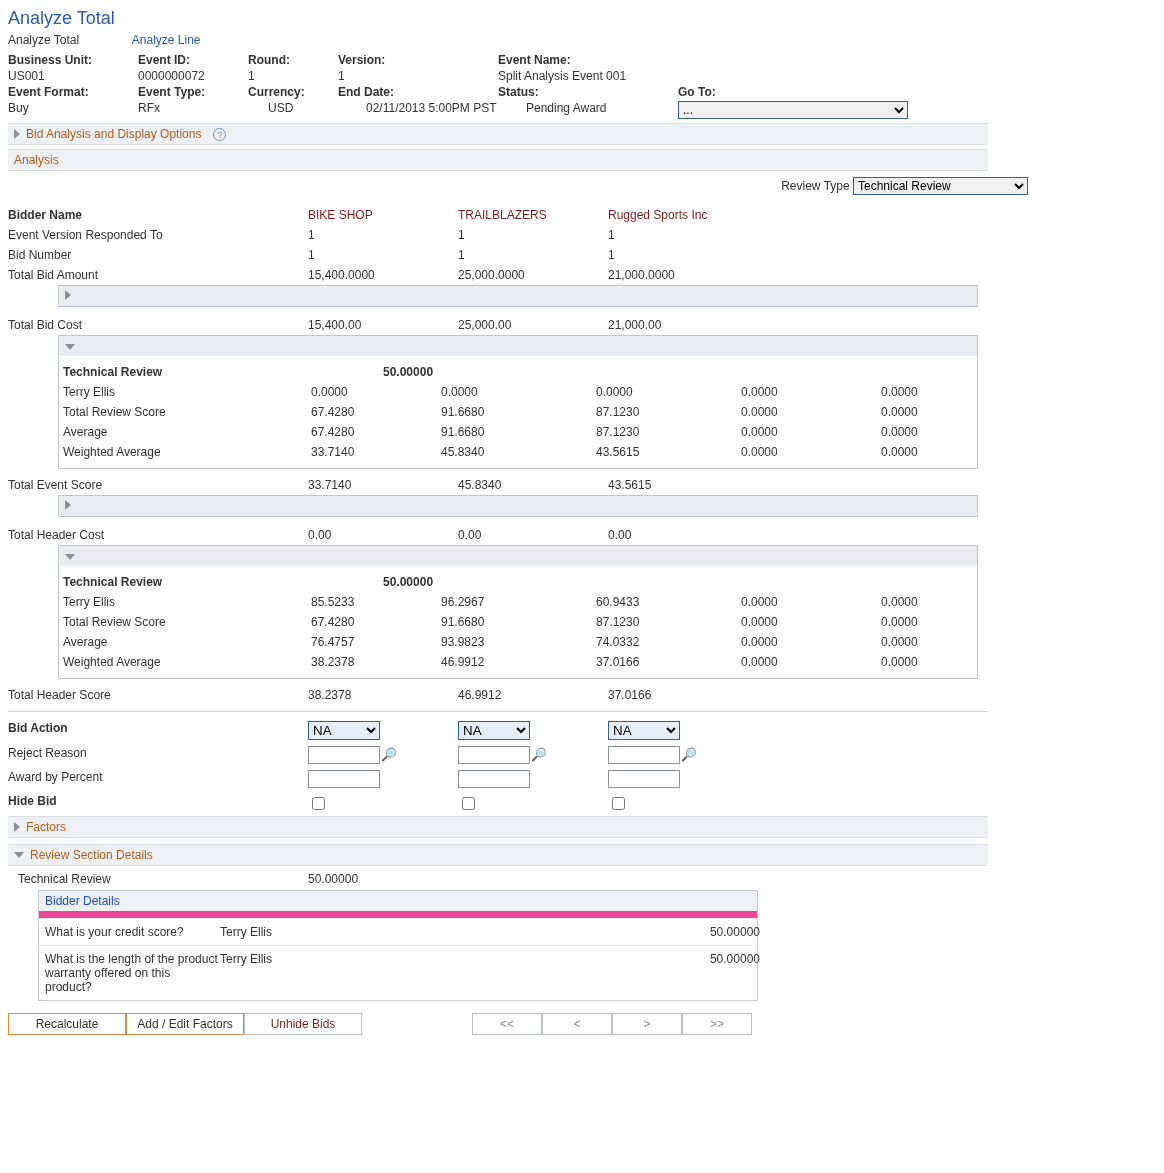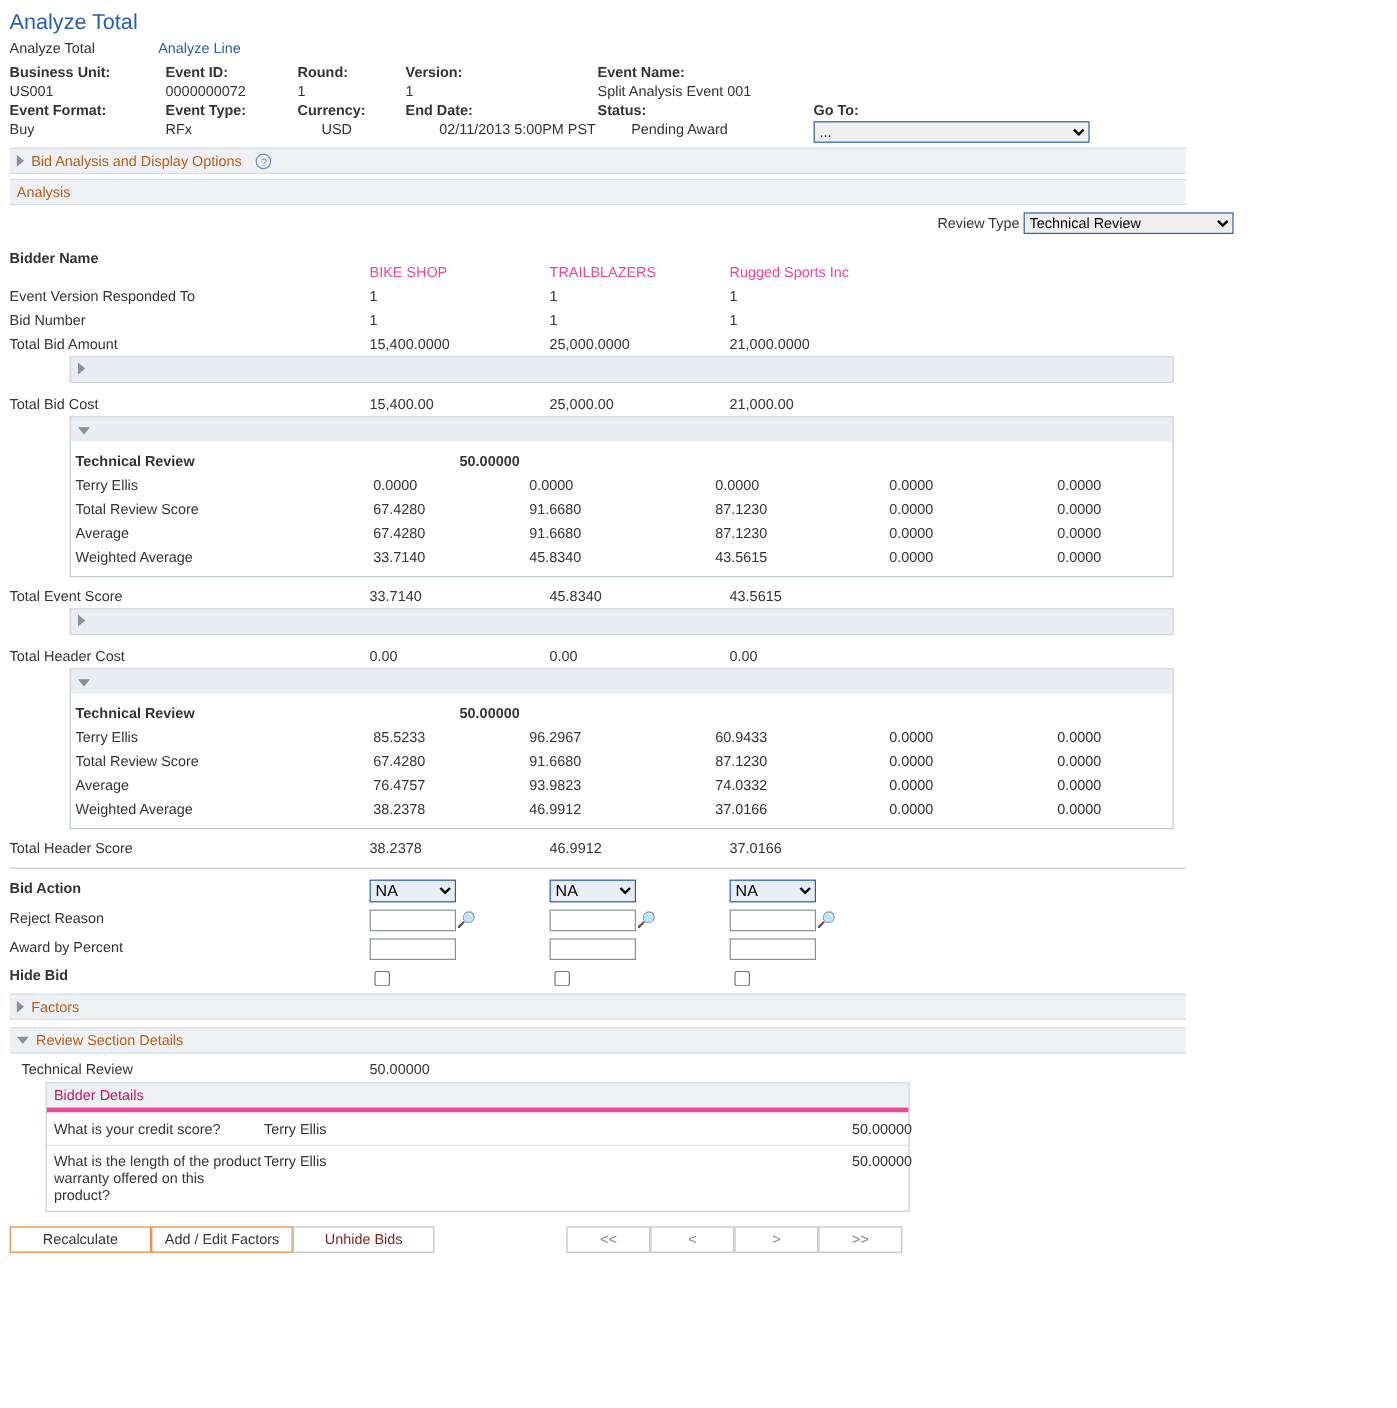--- a/index.html
+++ b/index.html
@@ -59,21 +59,21 @@
     border-radius:50%; color:#6a8fc5; font-size:9px; line-height:12px;
     text-align:center; margin-left:6px;
   }
   .review-type-row { width: 1020px; text-align: right; margin: 6px 0 10px 0; }
   .review-type-row select {
     width: 175px; font-size: 12px; border: 1px solid #365f9e;
   }
   .an-table { width: 980px; }
   .an-row { display:grid; grid-template-columns: 300px 150px 150px 160px 130px 90px; padding: 3px 0; }
   .an-row .lbl { text-align:left; padding-right:8px; }
-  .blue { color:#ec4899;margin-top:12px; }
+  .blue { color:#7f1d1d; }
   .boxed {
     border:1px solid #bfc6cf; width: 920px; margin-left:50px;
   }
   .boxed .inner-header {
     background: #e9edf2; padding: 3px 6px;
   }
   .boxed .inner-body { padding: 6px 4px; }
   .tr-grid { display:grid; grid-template-columns: 248px 130px 155px 145px 140px 90px; padding:3px 0; }
   .subhead { font-weight: bold; }
   select.na {
@@ -85,21 +85,21 @@
   .lookup {
     display:inline-block; font-size:13px; color:#b0701a; margin-left:1px;
     cursor:pointer; transform: scaleX(-1);
   }
   .cb { width:13px; height:13px; }
   .hr { border:none; border-top:1px solid #ccc; margin:6px 0; width:980px; }
   .bidder-details {
     border:1px solid #c5ccd5; width: 720px; margin-left: 30px; margin-top: 4px;
   }
   .bidder-details .bd-title {
-    background:#eef1f4; color:#be185d; padding:3px 6px; border-bottom:4px solid #ec4899;
+    background:#eef1f4; color:#1d4ed8; padding:3px 6px; border-bottom:7px solid #ec4899;
   }
   .bidder-details .bd-head {
     display:grid; grid-template-columns: 175px 290px 250px;
     color:#2a5db0; padding:3px 6px; border-bottom:1px solid #c5ccd5; font-weight:bold;
   }
   .bidder-details .bd-row {
     display:grid; grid-template-columns: 175px 290px 250px;
     padding:6px 6px; border-top:1px solid #e2e6ec;
   }
   .btn-row { margin-top: 12px; display:flex; align-items:center; }

